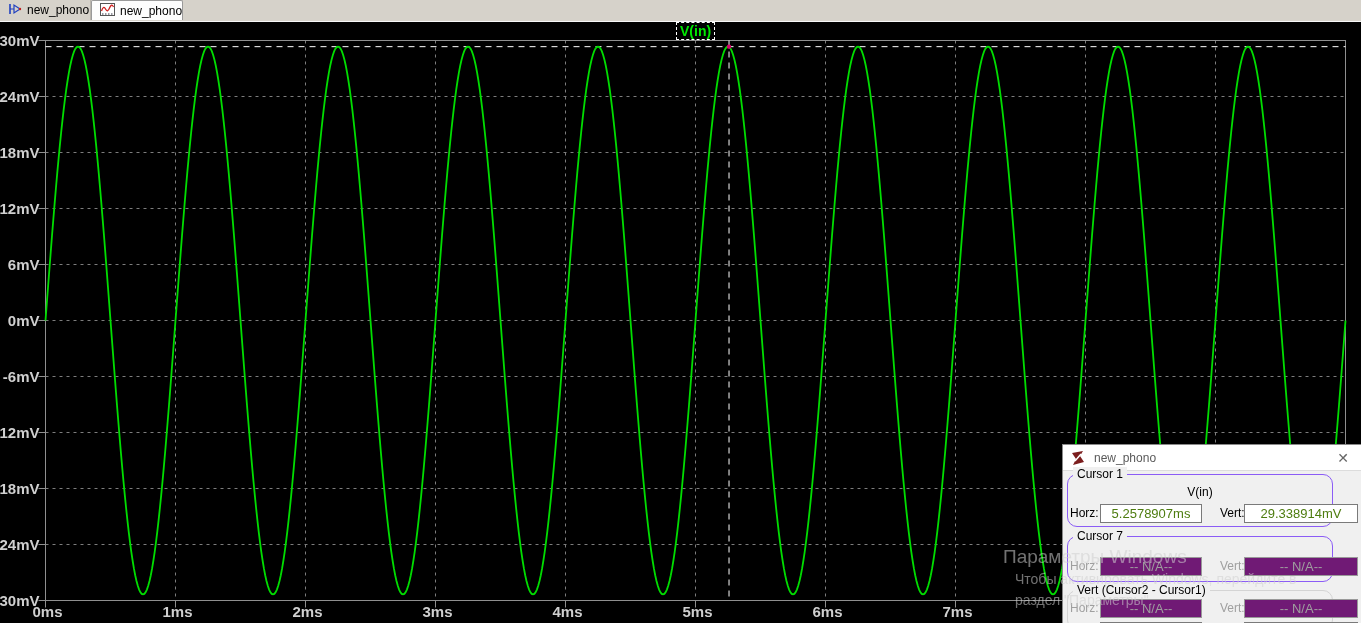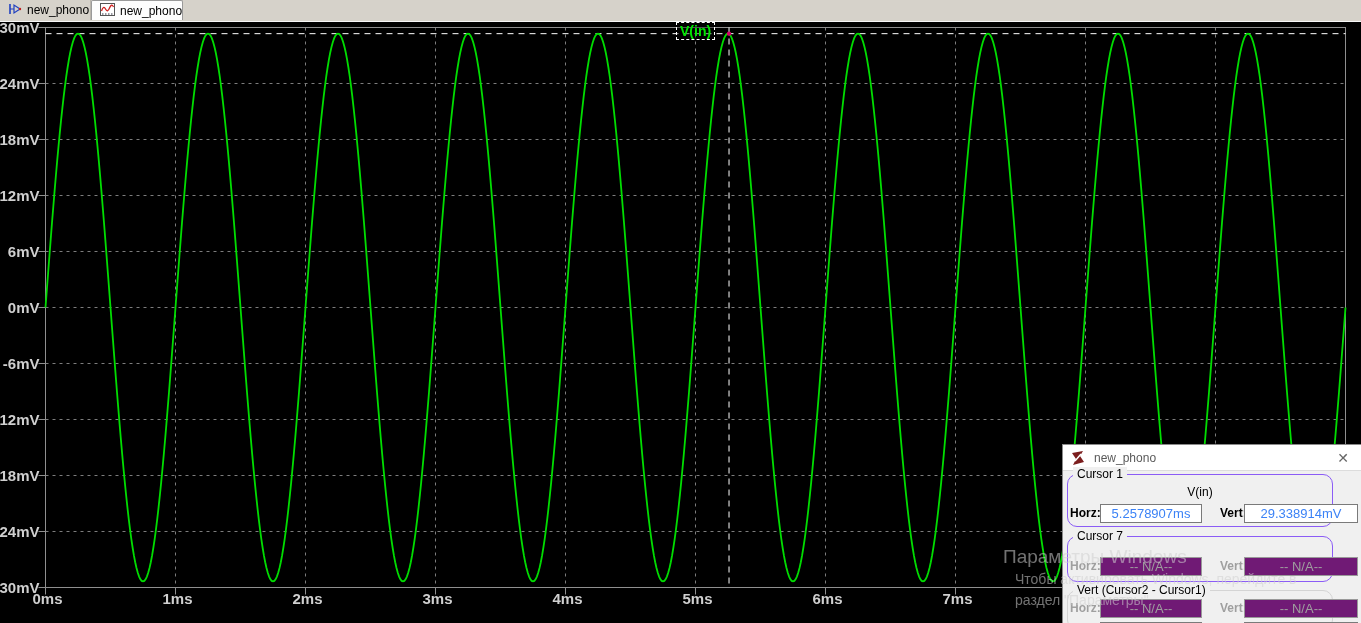--- a/index.html
+++ b/index.html
@@ -10,44 +10,44 @@
   .tabbar{position:absolute;left:0;top:0;width:100%;height:21px;
           background:#d6d2ca;border-bottom:1px solid #f7f7f7;z-index:4;}
   .tab{position:absolute;top:0;height:20px;display:flex;align-items:center;
        gap:5px;padding:0 8px;font-size:12px;color:#000;cursor:default;box-sizing:border-box;}
   .tab.inactive{left:0;width:91px;border-right:1px solid #b9b5ad;background:#d6d2ca;}
   .tab.active{left:91px;width:92px;background:#fdfdfd;border:1px solid #9a9a9a;
               border-bottom:none;border-radius:2px 2px 0 0;}
   .tab svg{flex:0 0 auto;}
 
   
-  .plotpane{position:absolute;left:0;top:9px;width:1361px;height:601px;background:#000;z-index:1;}
+  .plotpane{position:absolute;left:0;top:22px;width:1361px;height:601px;background:#000;z-index:1;}
   #plot-svg{position:absolute;left:0;top:0;z-index:1;}
   .plot-title{position:absolute;left:676px;top:22px;z-index:2;color:#00e800;
               font-size:14px;font-weight:bold;border:1px dashed #fff;padding:0 3px;line-height:16px;
               background:rgba(0,0,0,.4);}
 
   
   .dlg{position:absolute;left:1062px;top:444px;width:299px;height:179px;background:#f0f0f0;
        border-left:1px solid #8a8a8a;border-top:1px solid #8a8a8a;z-index:5;overflow:hidden;
        font-size:12px;color:#000;box-sizing:border-box;}
   .dlg-titlebar{position:absolute;left:0;top:0;width:100%;height:26px;background:#fff;
                 border-bottom:1px solid #dcdcdc;display:flex;align-items:center;box-sizing:border-box;}
   .dlg-title{margin-left:8px;color:#5a5a5a;font-size:12px;}
   .dlg-close{position:absolute;right:8px;top:3px;width:20px;height:20px;text-align:center;
              line-height:20px;color:#666;font-size:14px;cursor:default;}
   .grp{position:absolute;left:4px;width:266px;border:1px solid #8b5cf6;border-radius:10px;box-sizing:border-box;}
   .grp-label{position:absolute;left:5px;top:-8px;background:#f0f0f0;padding:0 4px;font-size:12px;color:#000;}
   .grp1{top:29px;height:53px;}
   .grp2{top:91px;height:46px;}
   .grp3{top:145px;height:40px;border-color:#d4d4d4;}
   .sig{position:absolute;left:0;top:10px;width:100%;text-align:center;font-size:12px;color:#000;}
-  .hv-label{position:absolute;font-size:12px;color:#000;font-weight:bold;}
+  .hv-label{position:absolute;font-size:12px;color:#000;}
   .hv-label.dim{color:#9f9f9f;}
-  .cur-input{position:absolute;height:19px;border:1px solid #7a7a7a;background:#fff;color:#3b82f6;
+  .cur-input{position:absolute;height:19px;border:1px solid #7a7a7a;background:#fff;color:#4d7c0f;
              text-align:center;font-size:13px;font-family:"Liberation Sans",sans-serif;
              padding:0;box-sizing:border-box;}
   .cur-input.dim{background:#701a75;color:#9f9f9f;border-color:#999;}
   .stub{position:absolute;height:10px;border:1px solid #7a7a7a;background:#fff;box-sizing:border-box;}
 
   
   .watermark{position:absolute;left:1003px;top:545px;z-index:9;color:rgba(208,208,208,0.55);
              pointer-events:none;white-space:nowrap;}
   .wm1{font-size:19px;line-height:24px;}
   .wm2{font-size:14px;line-height:21px;margin-left:12px;}

